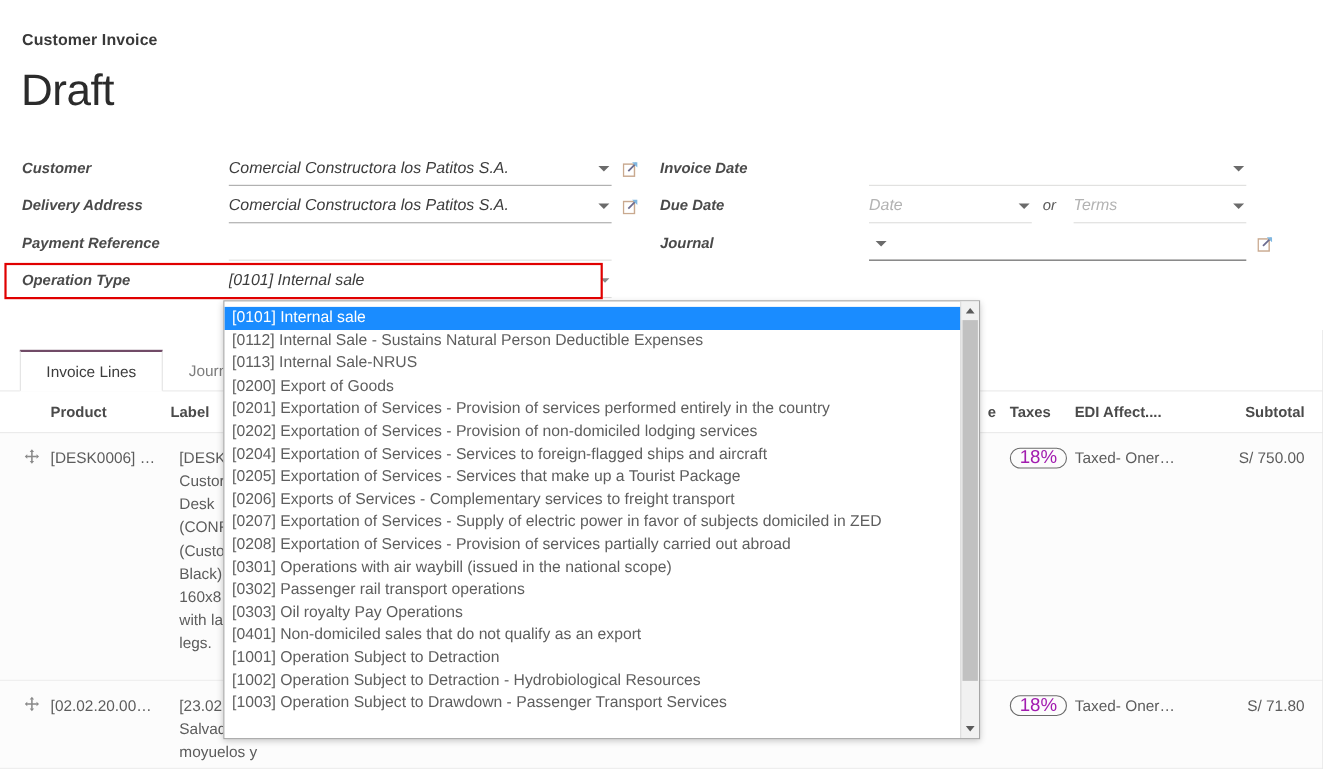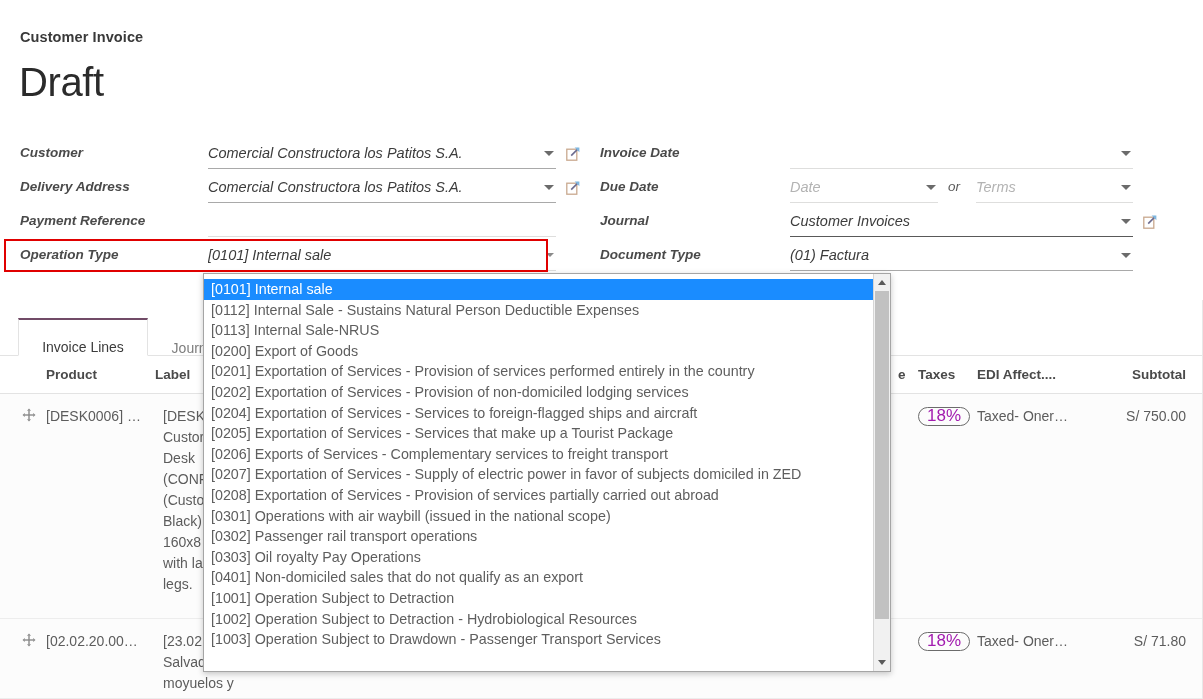--- a/index.html
+++ b/index.html
@@ -79,21 +79,21 @@
     pointer-events: none; z-index: 40;
   }
 
   
   .tabs {
     position: absolute; left: 0; top: 318px; width: 1203px; height: 38px;
     border-bottom: 1px solid #e3e3e3;
   }
   .tab {
     position: absolute; top: 0; height: 38px;
-    display: flex; align-items: flex-end; justify-content: center;
+    display: flex; align-items: center; justify-content: center;
     font-size: 14px; color: #7d7d7d; padding: 0 16px;
   }
   .tab.active {
     color: #3c3c3c;
     background: #fff;
     border: 1px solid #e3e3e3;
     border-top: 2px solid #714b67;
     border-bottom: 1px solid #fff;
   }
 
@@ -247,37 +247,29 @@
           </div>
           <div class="orword" style="left: 348px; top: 7px;">or</div>
           <div class="fval" style="left: 376px; width: 157px;">
             <div class="ftext ph">Terms</div>
             <span class="caret"></span>
           </div>
         </div>
         <div class="frow">
           <div class="flabel">Journal</div>
           <div class="fval filled strong" style="left: 190px; width: 343px;">
-            <div class="ftext">Customer Invoices</div>
             <span class="caret"></span>
           </div>
           <span class="extlink" style="left: 543px; top: 8px;">
             <svg width="15" height="15" viewBox="0 0 15 15">
               <rect x="0.8" y="3.2" width="10" height="11" fill="none" stroke="#c9a98f" stroke-width="1.3"></rect>
               <path d="M5.2 9.6 L12.4 2.4" stroke="#6b6b8f" stroke-width="1.6" fill="none"></path>
               <path d="M8.6 1.6 L13.4 1.6 L13.4 6.3 Z" fill="#7fb7e0"></path>
             </svg>
           </span>
-        </div>
-        <div class="frow">
-          <div class="flabel">Document Type</div>
-          <div class="fval filled" style="left: 190px; width: 343px;">
-            <div class="ftext">(01) Factura</div>
-            <span class="caret"></span>
-          </div>
         </div>
       </div>
   </div>
 
   <div class="redbox"></div>
 
   <div class="tabs" id="tabs">
       <div class="tab active" style="left: 18px; width: 130px;">
         <span>Invoice Lines</span>
       </div>

